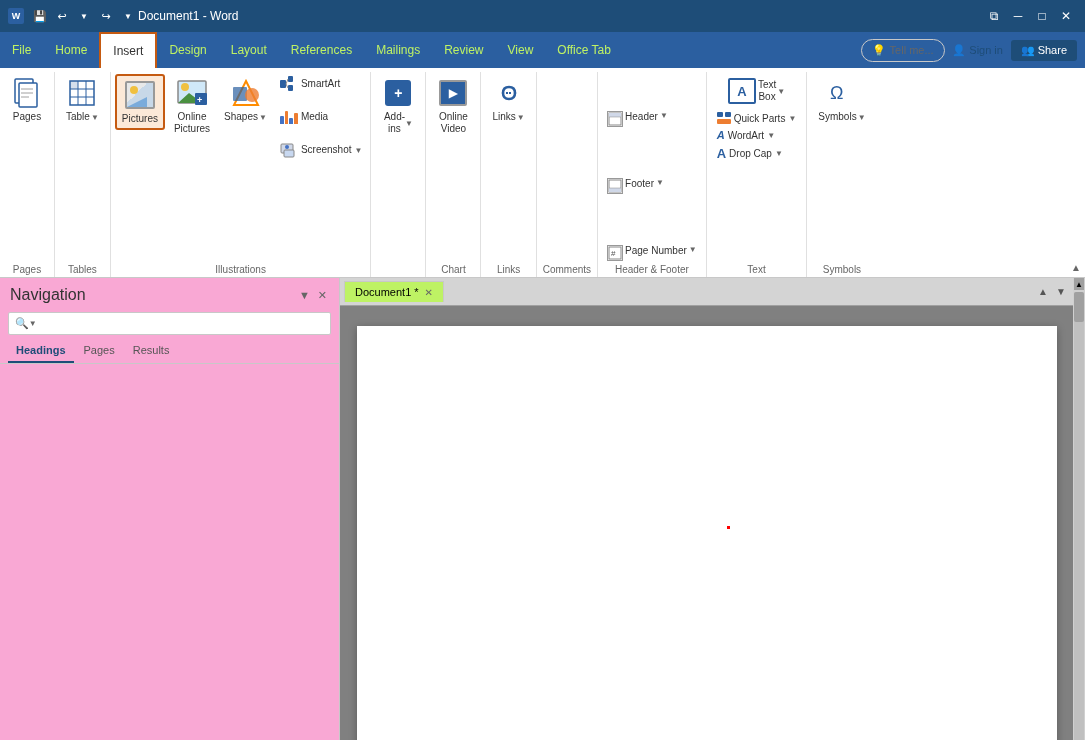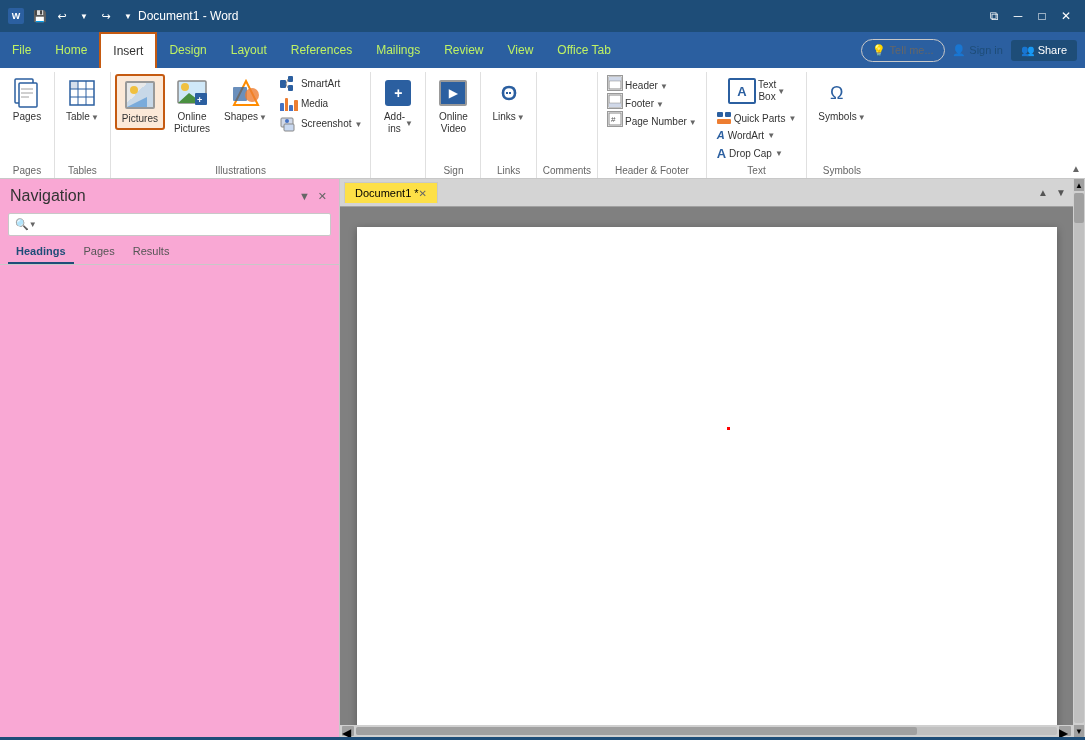--- a/index.html
+++ b/index.html
@@ -100,21 +100,21 @@
       cursor: pointer;
       font-size: 10px;
       color: #333;
       gap: 3px;
       white-space: nowrap;
     }
 
     .ribbon-stack {
       display: flex;
       flex-direction: column;
-      gap: 0;
+      gap: 13px;
     }
 
     
     .pictures-btn {
       border: 2px solid #c55a11;
       background: #fce9d8;
     }
 
     
     .tell-me {
@@ -243,26 +243,27 @@
     .doc-tabs-bar {
       background: #d4d4d4;
       display: flex;
       align-items: center;
       height: 28px;
       border-bottom: 1px solid #a0a0a0;
     }
     .doc-tab {
       display: flex;
       align-items: center;
-      background: #fde047;
+      background: #bef264;
       border: 1px solid #c8c8c8;
       border-bottom: none;
       padding: 4px 10px;
       font-size: 11px;
       cursor: pointer;
+      gap: 6px;
       margin-left: 4px;
     }
     .doc-tab-close { color: #666; font-size: 10px; cursor: pointer; }
     .doc-scroll-area {
       flex: 1;
       overflow-y: auto;
       display: flex;
       justify-content: center;
       padding: 20px 0;
       position: relative;
@@ -374,28 +375,29 @@
       border: 2px solid #999;
       background: #2b5fa0;
       border-radius: 2px;
       display: flex; align-items: center; justify-content: center;
       color: white; font-size: 12px;
     }
 
     
     .header-group-row {
       display: flex;
-      align-items: flex-end;
+      align-items: flex-start;
       gap: 2px;
       font-size: 10px;
       padding: 1px 3px;
       border-radius: 2px;
       cursor: pointer;
       color: #333;
       white-space: nowrap;
+      margin-top: 36px;
     }
     .hg-icon { width: 16px; height: 16px; border: 1px solid #999; display: flex; align-items: center; justify-content: center; font-size: 9px; }
 
     .full-ribbon-area {
       display: flex;
       align-items: stretch;
       width: 100%;
     }
 
     .ribbon-main {
@@ -596,21 +598,21 @@
 
       <div class="ribbon-group">
         <div class="ribbon-group-content">
           <div class="ribbon-btn">
             <div class="ribbon-btn-icon">
               <div class="online-video-icon">▶</div>
             </div>
             <div class="ribbon-btn-label">Online<br>Video</div>
           </div>
         </div>
-        <div class="ribbon-group-label">Sign</div>
+        <div class="ribbon-group-label">Chart</div>
       </div>
 
       <div class="ribbon-group">
         <div class="ribbon-group-content">
           <div class="ribbon-btn">
             <div class="ribbon-btn-icon">
               <svg width="28" height="28" viewBox="0 0 28 28">
                 <path d="M8 14 Q8 8 14 8 Q20 8 20 14" fill="none" stroke="#2b5fa0" stroke-width="2.5" stroke-linecap="round"></path>
                 <path d="M8 14 Q8 20 14 20 Q20 20 20 14" fill="none" stroke="#2b5fa0" stroke-width="2.5" stroke-linecap="round"></path>
                 <line x1="11" y1="14" x2="17" y2="14" stroke="#2b5fa0" stroke-width="2" stroke-dasharray="2 1"></line>

